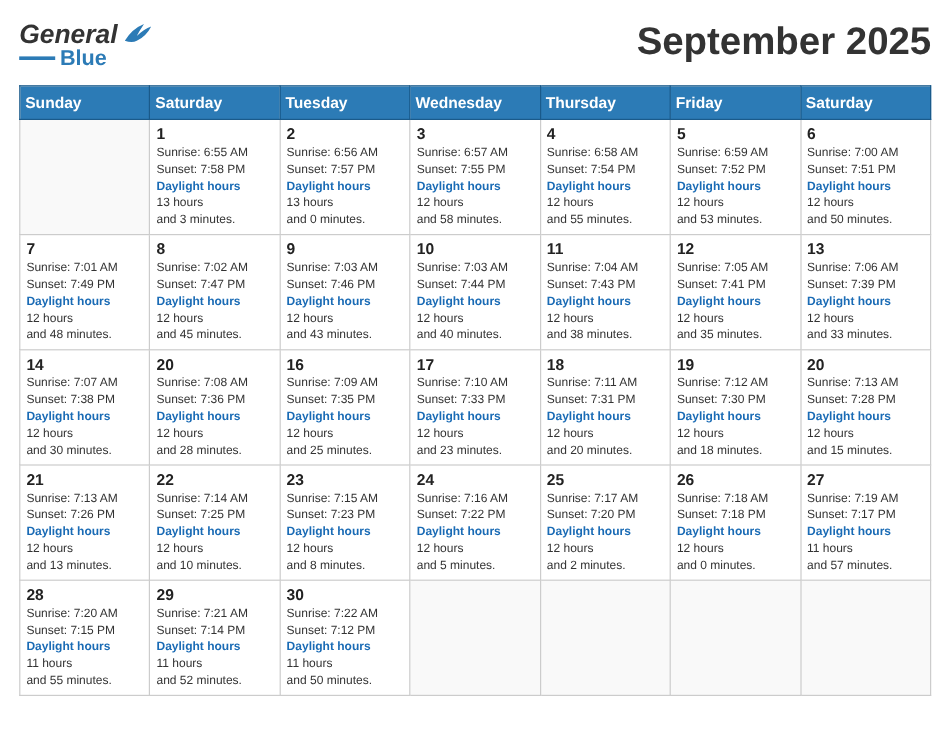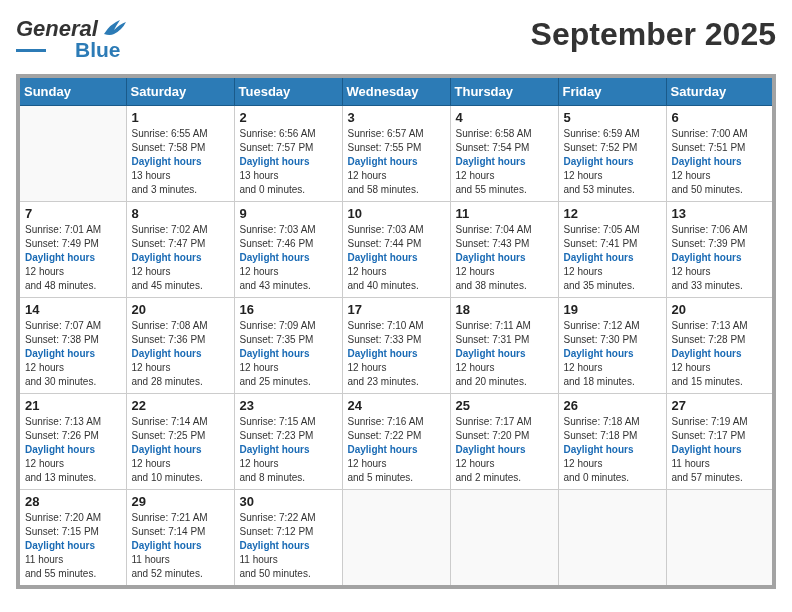--- a/index.html
+++ b/index.html
@@ -34,21 +34,21 @@
       font-weight: bold;
       color: #333;
     }
     .location {
       font-size: 14px;
       color: #555;
     }
     .calendar {
       width: 100%;
       border-collapse: collapse;
-      border: 4px solid #a3a3a3;
+      border: 1px solid #a3a3a3;
     }
     .calendar th {
       background-color: #2c7bb6;
       color: #fff;
       font-size: 13px;
       font-weight: bold;
       padding: 6px 4px;
       text-align: left;
       border: 1px solid #1a5a8a;
     }
@@ -89,21 +89,21 @@
     <div class="logo-row">
       <div style="display:flex;flex-direction:column;align-items:flex-start;">
         <div style="display:flex;align-items:flex-start;gap:2px;font-style:italic;">
           <span style="font-size:22px;font-weight:bold;color:#333;">General</span>
           <svg width="28" height="22" viewBox="0 0 28 22">
             <path d="M4 18 Q10 8 20 4 Q16 10 14 14 Q20 8 26 6 Q22 14 14 18 Q10 20 4 18Z" fill="#2c7bb6"></path>
           </svg>
         </div>
         <div style="display:flex;align-items:center;margin-top:-4px;">
           <div style="width:30px;height:3px;background:#2c7bb6;margin-right:4px;"></div>
-          <span style="font-size:21px;font-weight:bold;color:#2c7bb6;margin-left:25px;">Blue</span>
+          <span style="font-size:18px;font-weight:bold;color:#2c7bb6;">Blue</span>
         </div>
       </div>
     </div>
   </div>
   <div class="title-block">
     <div class="month-title">September 2025</div>
   </div>
 </div>
 
 <table class="calendar">

